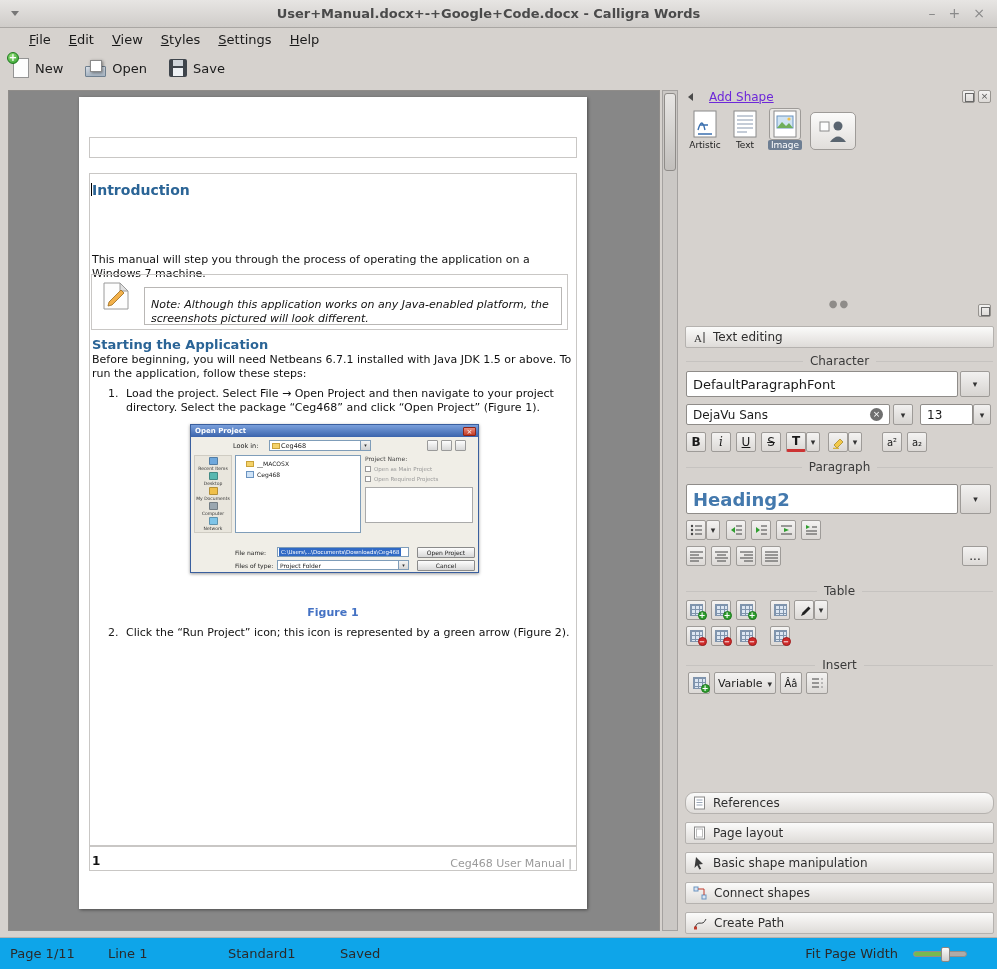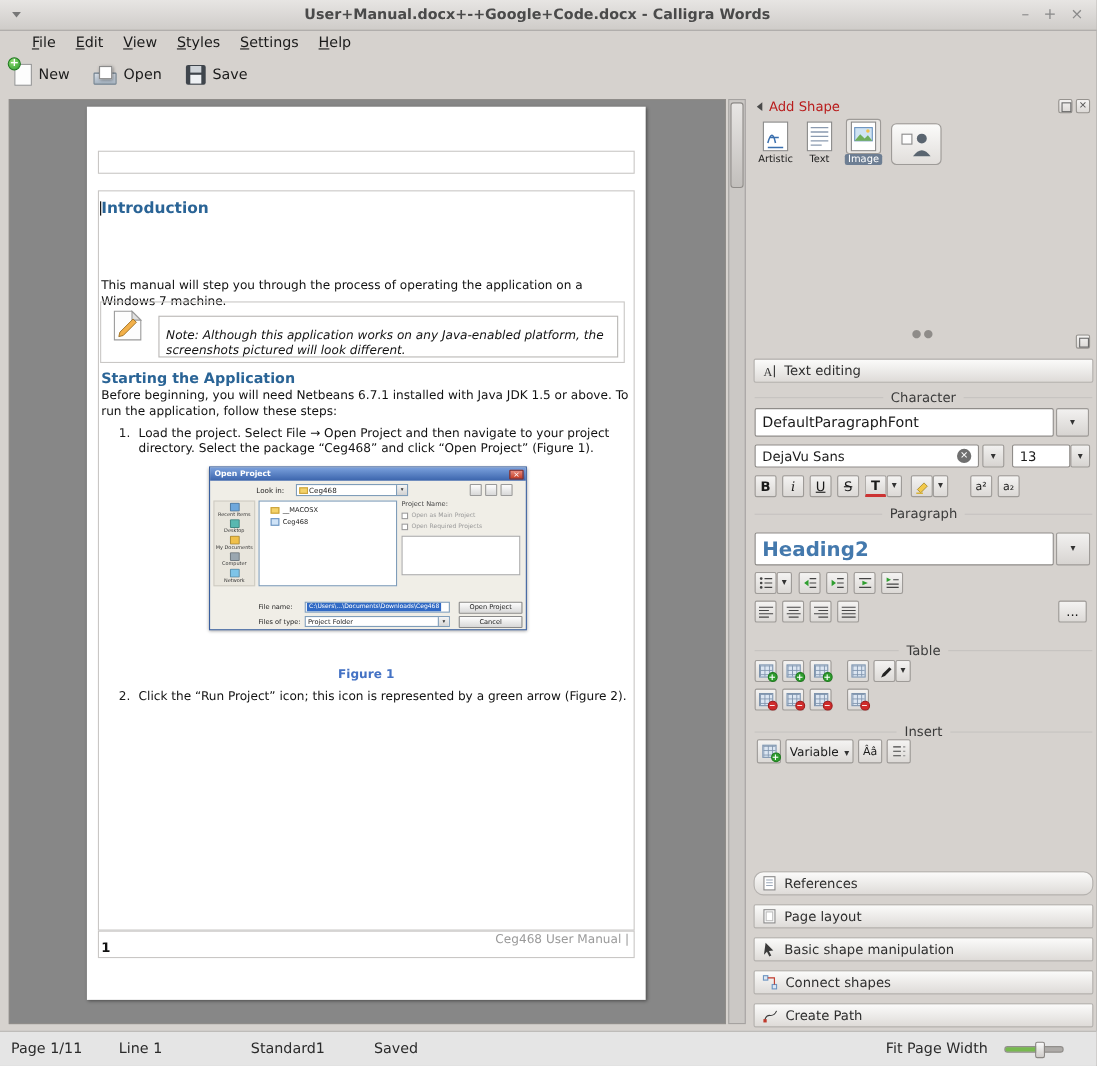--- a/index.html
+++ b/index.html
@@ -51,21 +51,21 @@
   
   .page { position:absolute; left:70px; top:6px; width:508px; height:812px;
     background:#fff; box-shadow:1px 1px 3px rgba(0,0,0,.45); }
   .frame { position:absolute; border:1px solid #c9c7c5; }
   .doc-text { font-size:11px; line-height:1.25; color:#111; }
   .doc-h1 { position:absolute; font-size:14px; font-weight:bold; color:#2a6496; }
   .doc-h2 { position:absolute; font-size:13px; font-weight:bold; color:#2a6496; }
   .caret { position:absolute; width:1px; height:13px; background:#000; }
   .list-num { position:absolute; font-size:11px; }
   .figure-cap { position:absolute; width:100%; text-align:center; font-size:11px; font-weight:bold; color:#4472c4; }
-  .footer-frame { display:flex; align-items:flex-start; justify-content:flex-end; padding-right:4px;
+  .footer-frame { display:flex; align-items:flex-end; justify-content:flex-end; padding-right:4px;
     font-size:11px; color:#9a9a9a; }
   .pagenum { position:absolute; font-size:12px; font-weight:bold; color:#111; }
   .note-outer { position:absolute; border:1px solid #c9c7c5; }
   .note-inner { position:absolute; border:1px solid #b9b7b5; font-style:italic; font-size:11px;
     line-height:1.3; padding:10px 6px; color:#111; }
 
   
   .np { position:absolute; width:289px; height:149px; border:1px solid #3a5f9e; background:#f0eee7;
     box-shadow:0 1px 3px rgba(0,0,0,.4); }
   .np-title { position:absolute; top:0; left:0; right:0; height:12px;
@@ -107,21 +107,21 @@
     border:1px solid #7f9db9; display:flex; align-items:center; overflow:hidden; }
   .np-selected { margin-left:1px; background:#316ac5; color:#fff; font-size:5.5px; padding:0 2px;
     height:8px; line-height:8px; white-space:nowrap; }
   .np-typesel { font-size:6px; padding-left:2px; color:#222; flex:1; white-space:nowrap; }
   .np-btn { position:absolute; left:226px; width:58px; height:11px;
     background:linear-gradient(#fdfdfd,#d8d8d8); border:1px solid #8a8a8a; border-radius:1px;
     font-size:6px; text-align:center; line-height:10px; color:#222; }
 
   
   .docker { position:absolute; left:682px; top:0; width:315px; height:851px; }
-  .dk-header { position:absolute; top:4px; left:6px; display:flex; align-items:center; gap:6px; font-size:12px; color:#b91c1c; }
+  .dk-header { position:absolute; top:4px; left:6px; display:flex; align-items:center; gap:16px; font-size:12px; color:#6d28d9;text-decoration:underline; }
   .dk-collapse { width:0; height:0; border-top:4px solid transparent; border-bottom:4px solid transparent; border-right:5px solid #4a4a4a; }
   .dock-ic { position:absolute; width:13px; height:13px; border:1px solid #96938f;
     background:linear-gradient(#f4f3f2,#dcd9d6); font-size:9px; line-height:11px; text-align:center; color:#555; border-radius:2px; }
   .dock-ic.sq::after { content:""; position:absolute; left:2px; top:2px; width:7px; height:7px; border:1px solid #6a6a6a; }
   .dock-ic.x::before { content:"×"; }
   .shape-btn { position:absolute; width:38px; height:48px; display:flex; flex-direction:column; align-items:center; }
   .shape-ic { width:32px; height:32px; display:flex; align-items:center; justify-content:center;
     border:1px solid transparent; border-radius:3px; }
   .shape-label { font-size:9px; margin-top:0; padding:0 3px; border-radius:2px; color:#222; }
   .shape-btn.selected .shape-ic { border-color:#9e9b98; background:#e9e7e4; }
@@ -156,21 +156,21 @@
   .dot { position:absolute; right:-5px; bottom:-5px; width:9px; height:9px; border-radius:50%;
     color:#fff; font-size:8px; line-height:8px; text-align:center; font-weight:bold; }
   .dot.g { background:#2f9e2f; border:1px solid #1c7a1c; }
   .dot.r { background:#cf2b2b; border:1px solid #9e1c1c; }
   .dot.g::before { content:"+"; }
   .dot.r::before { content:"−"; font-size:7px; }
   .sup-sub { font-size:10px; }
 
   
   .statusbar { position:absolute; top:937px; left:0; width:997px; height:32px;
-    background:#e5e5e5; border-top:1px solid #b5b2af; }
+    background:#0ea5e9; border-top:1px solid #b5b2af; }
   .sb-item { position:absolute; top:8px; font-size:13px; color:#2a2a2a; }
   .slider { position:absolute; right:30px; top:13px; width:54px; height:6px;
     background:#aeaba8; border:1px solid #918e8b; border-radius:3px; }
   .slider-fill { position:absolute; left:0; top:0; height:100%; width:30px; background:#77b94f; border-radius:3px 0 0 3px; }
   .slider-handle { position:absolute; left:27px; top:-5px; width:9px; height:15px;
     background:linear-gradient(#fafafa,#cfccc9); border:1px solid #8a8784; border-radius:2px; }
 </style>
 </head>
 <body>
 

